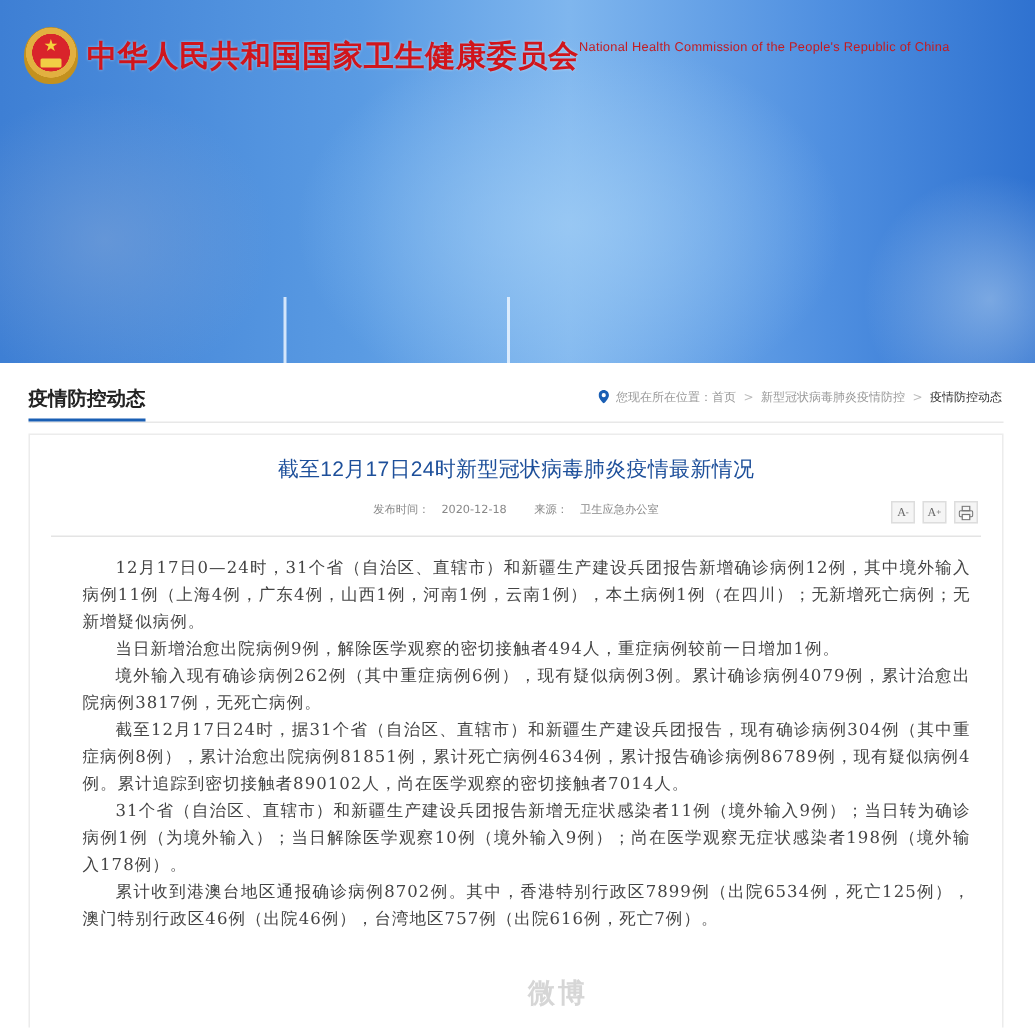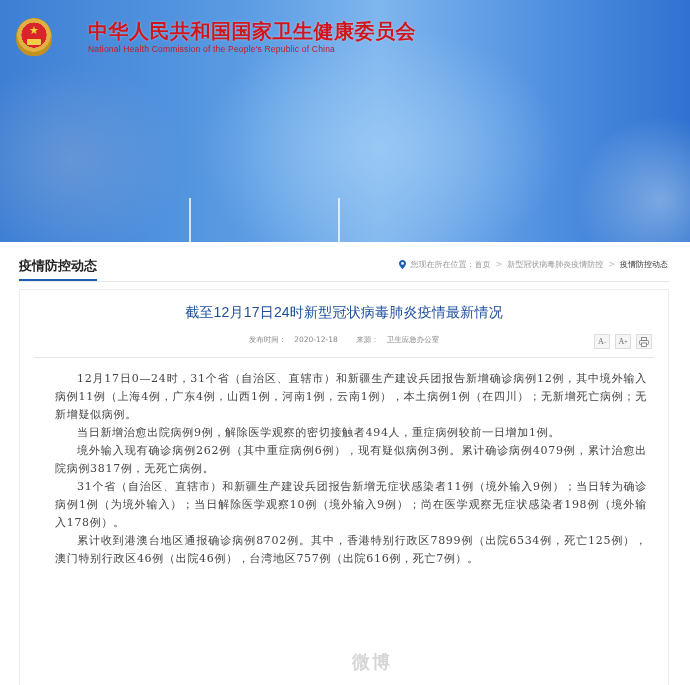--- a/index.html
+++ b/index.html
@@ -27,21 +27,21 @@
     position: relative; margin-right: 6px;
   }
   .emblem::before {
     content: "★"; position: absolute; left: 0; right: 0; top: 7px; text-align: center;
     color: #f4d23c; font-size: 11px; line-height: 11px;
   }
   .emblem::after {
     content: ""; position: absolute; left: 11px; top: 21px; width: 14px; height: 6px;
     background: #f1cf45; border-radius: 1px;
   }
-  .org-text { display: flex; flex-direction: column; margin-left: 30px; }
+  .org-text { display: flex; flex-direction: row; }
   .org-cn { color: #d0151c; font-weight: bold; font-size: 20px; letter-spacing: 0.5px; line-height: 24px;
             font-family: "DejaVu Sans", sans-serif; text-shadow: 0 0 2px rgba(255,255,255,0.5); }
   .org-en { color: #c41a1f; font-size: 8.5px; line-height: 12px; letter-spacing: 0.2px;
             font-family: "Liberation Sans", sans-serif; }
 
   .banner-slogan {
     position: absolute; left: 0; right: 0; top: 100px; text-align: center;
     color: #ffffff; font-size: 31px; font-weight: bold; letter-spacing: 1px;
     text-shadow: 2px 2px 0 #1f3f7a, 1px 1px 3px rgba(0,0,0,0.5);
     font-family: "DejaVu Sans", sans-serif;
@@ -167,18 +167,19 @@
       </svg>
     </div>
   </div>
 
   <div class="rule"></div>
 
   <div class="body-text">
     <p>12月17日0—24时，31个省（自治区、直辖市）和新疆生产建设兵团报告新增确诊病例12例，其中境外输入病例11例（上海4例，广东4例，山西1例，河南1例，云南1例），本土病例1例（在四川）；无新增死亡病例；无新增疑似病例。</p>
     <p>当日新增治愈出院病例9例，解除医学观察的密切接触者494人，重症病例较前一日增加1例。</p>
     <p>境外输入现有确诊病例262例（其中重症病例6例），现有疑似病例3例。累计确诊病例4079例，累计治愈出院病例3817例，无死亡病例。</p>
+    <p>截至12月17日24时，据31个省（自治区、直辖市）和新疆生产建设兵团报告，现有确诊病例304例（其中重症病例8例），累计治愈出院病例81851例，累计死亡病例4634例，累计报告确诊病例86789例，现有疑似病例4例。累计追踪到密切接触者890102人，尚在医学观察的密切接触者7014人。</p>
     <p>31个省（自治区、直辖市）和新疆生产建设兵团报告新增无症状感染者11例（境外输入9例）；当日转为确诊病例1例（为境外输入）；当日解除医学观察10例（境外输入9例）；尚在医学观察无症状感染者198例（境外输入178例）。</p>
     <p>累计收到港澳台地区通报确诊病例8702例。其中，香港特别行政区7899例（出院6534例，死亡125例），澳门特别行政区46例（出院46例），台湾地区757例（出院616例，死亡7例）。</p>
   </div>
 
   <div class="watermark">微博</div>
 </div>
 
 </body></html>

